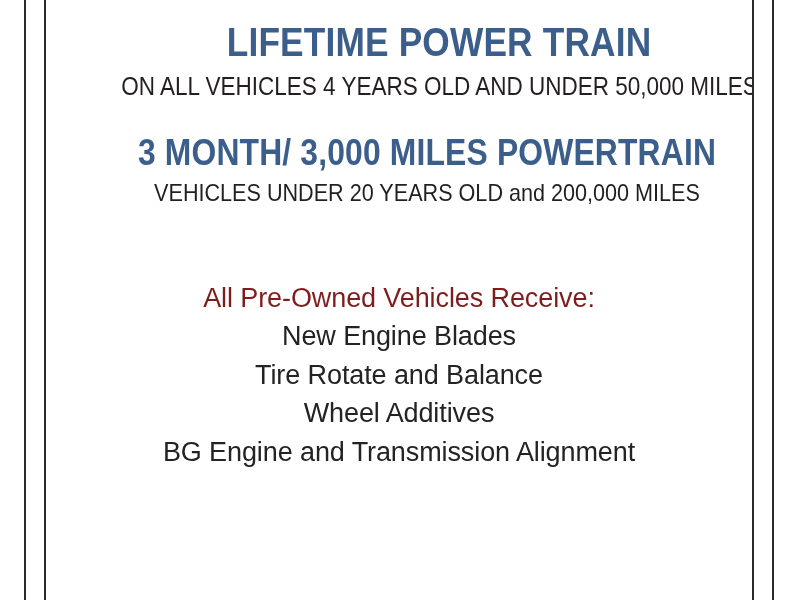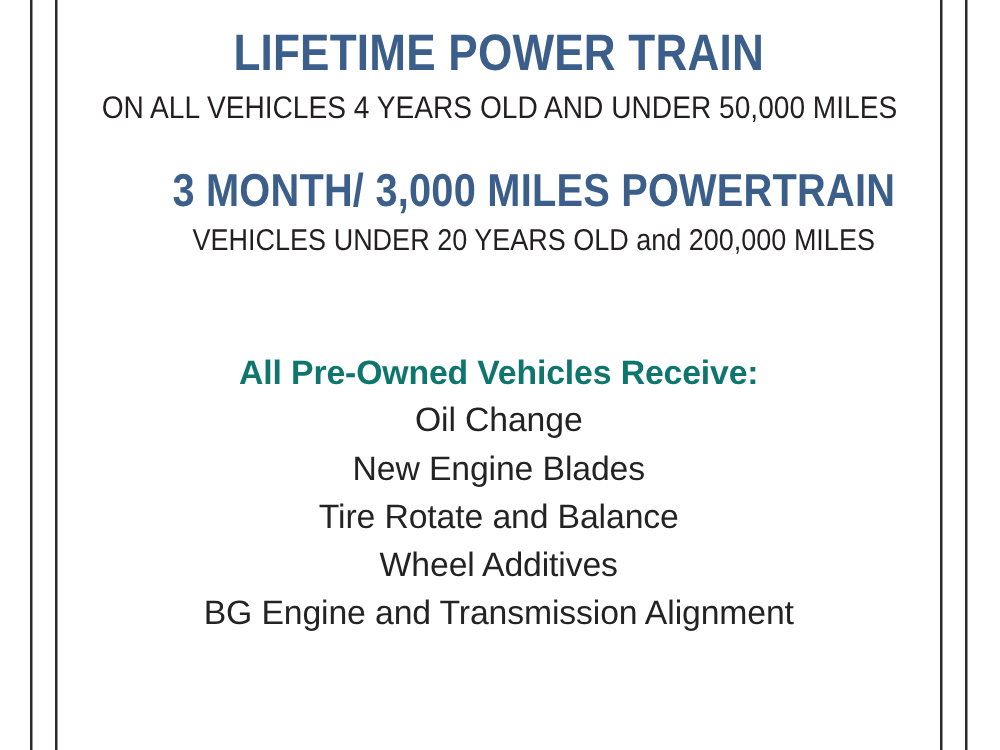--- a/index.html
+++ b/index.html
@@ -36,21 +36,21 @@
     top: 0;
     width: 706px;
     height: 600px;
     text-align: center;
     overflow: hidden;
   }
 
   
   .warranty-block { width: 100%; }
 
-  .block-1 { padding-top: 22px; }
+  .block-1 { padding-top: 22px; margin-left: 40px; }
   .block-2 { padding-top: 35px; margin-left: 28px; }
 
   .headline {
     color: #3b5f8a;
     font-family: "Liberation Sans Narrow", "Liberation Sans", sans-serif;
     font-weight: 700;
     letter-spacing: 0.2px;
     line-height: 1.0;
     transform: scaleX(0.86);
     transform-origin: center center;
@@ -70,23 +70,23 @@
   }
   .subline-1 { font-size: 25px; margin-top: 11px; }
   .subline-2 { font-size: 24px; margin-top: 10px; }
 
   
   .services {
     margin-top: 74px;
   }
 
   .services-title {
-    color: #0f766e;
+    color: #7f1d1d;
     font-size: 27px;
-    font-weight: 700;
+    font-weight: 400;
     line-height: 38px;
     white-space: nowrap;
     letter-spacing: -0.1px;
   }
 
   .service-item {
     color: #232323;
     font-size: 27px;
     font-weight: 400;
     line-height: 38.5px;
@@ -110,20 +110,19 @@
   </div>
 
   <div class="warranty-block block-2">
     <div class="headline headline-2">3 MONTH/ 3,000 MILES POWERTRAIN</div>
     <div class="subline subline-2">VEHICLES UNDER 20 YEARS OLD and 200,000 MILES</div>
   </div>
 
   <div class="services">
     <div class="services-title">All Pre-Owned Vehicles Receive:</div>
 
-    <div class="service-item">Oil Change</div>
     <div class="service-item">New Engine Blades</div>
     <div class="service-item">Tire Rotate and Balance</div>
     <div class="service-item">Wheel Additives</div>
     <div class="service-item">BG Engine and Transmission Alignment</div>
   </div>
 
 </div>
 
 </body></html>

